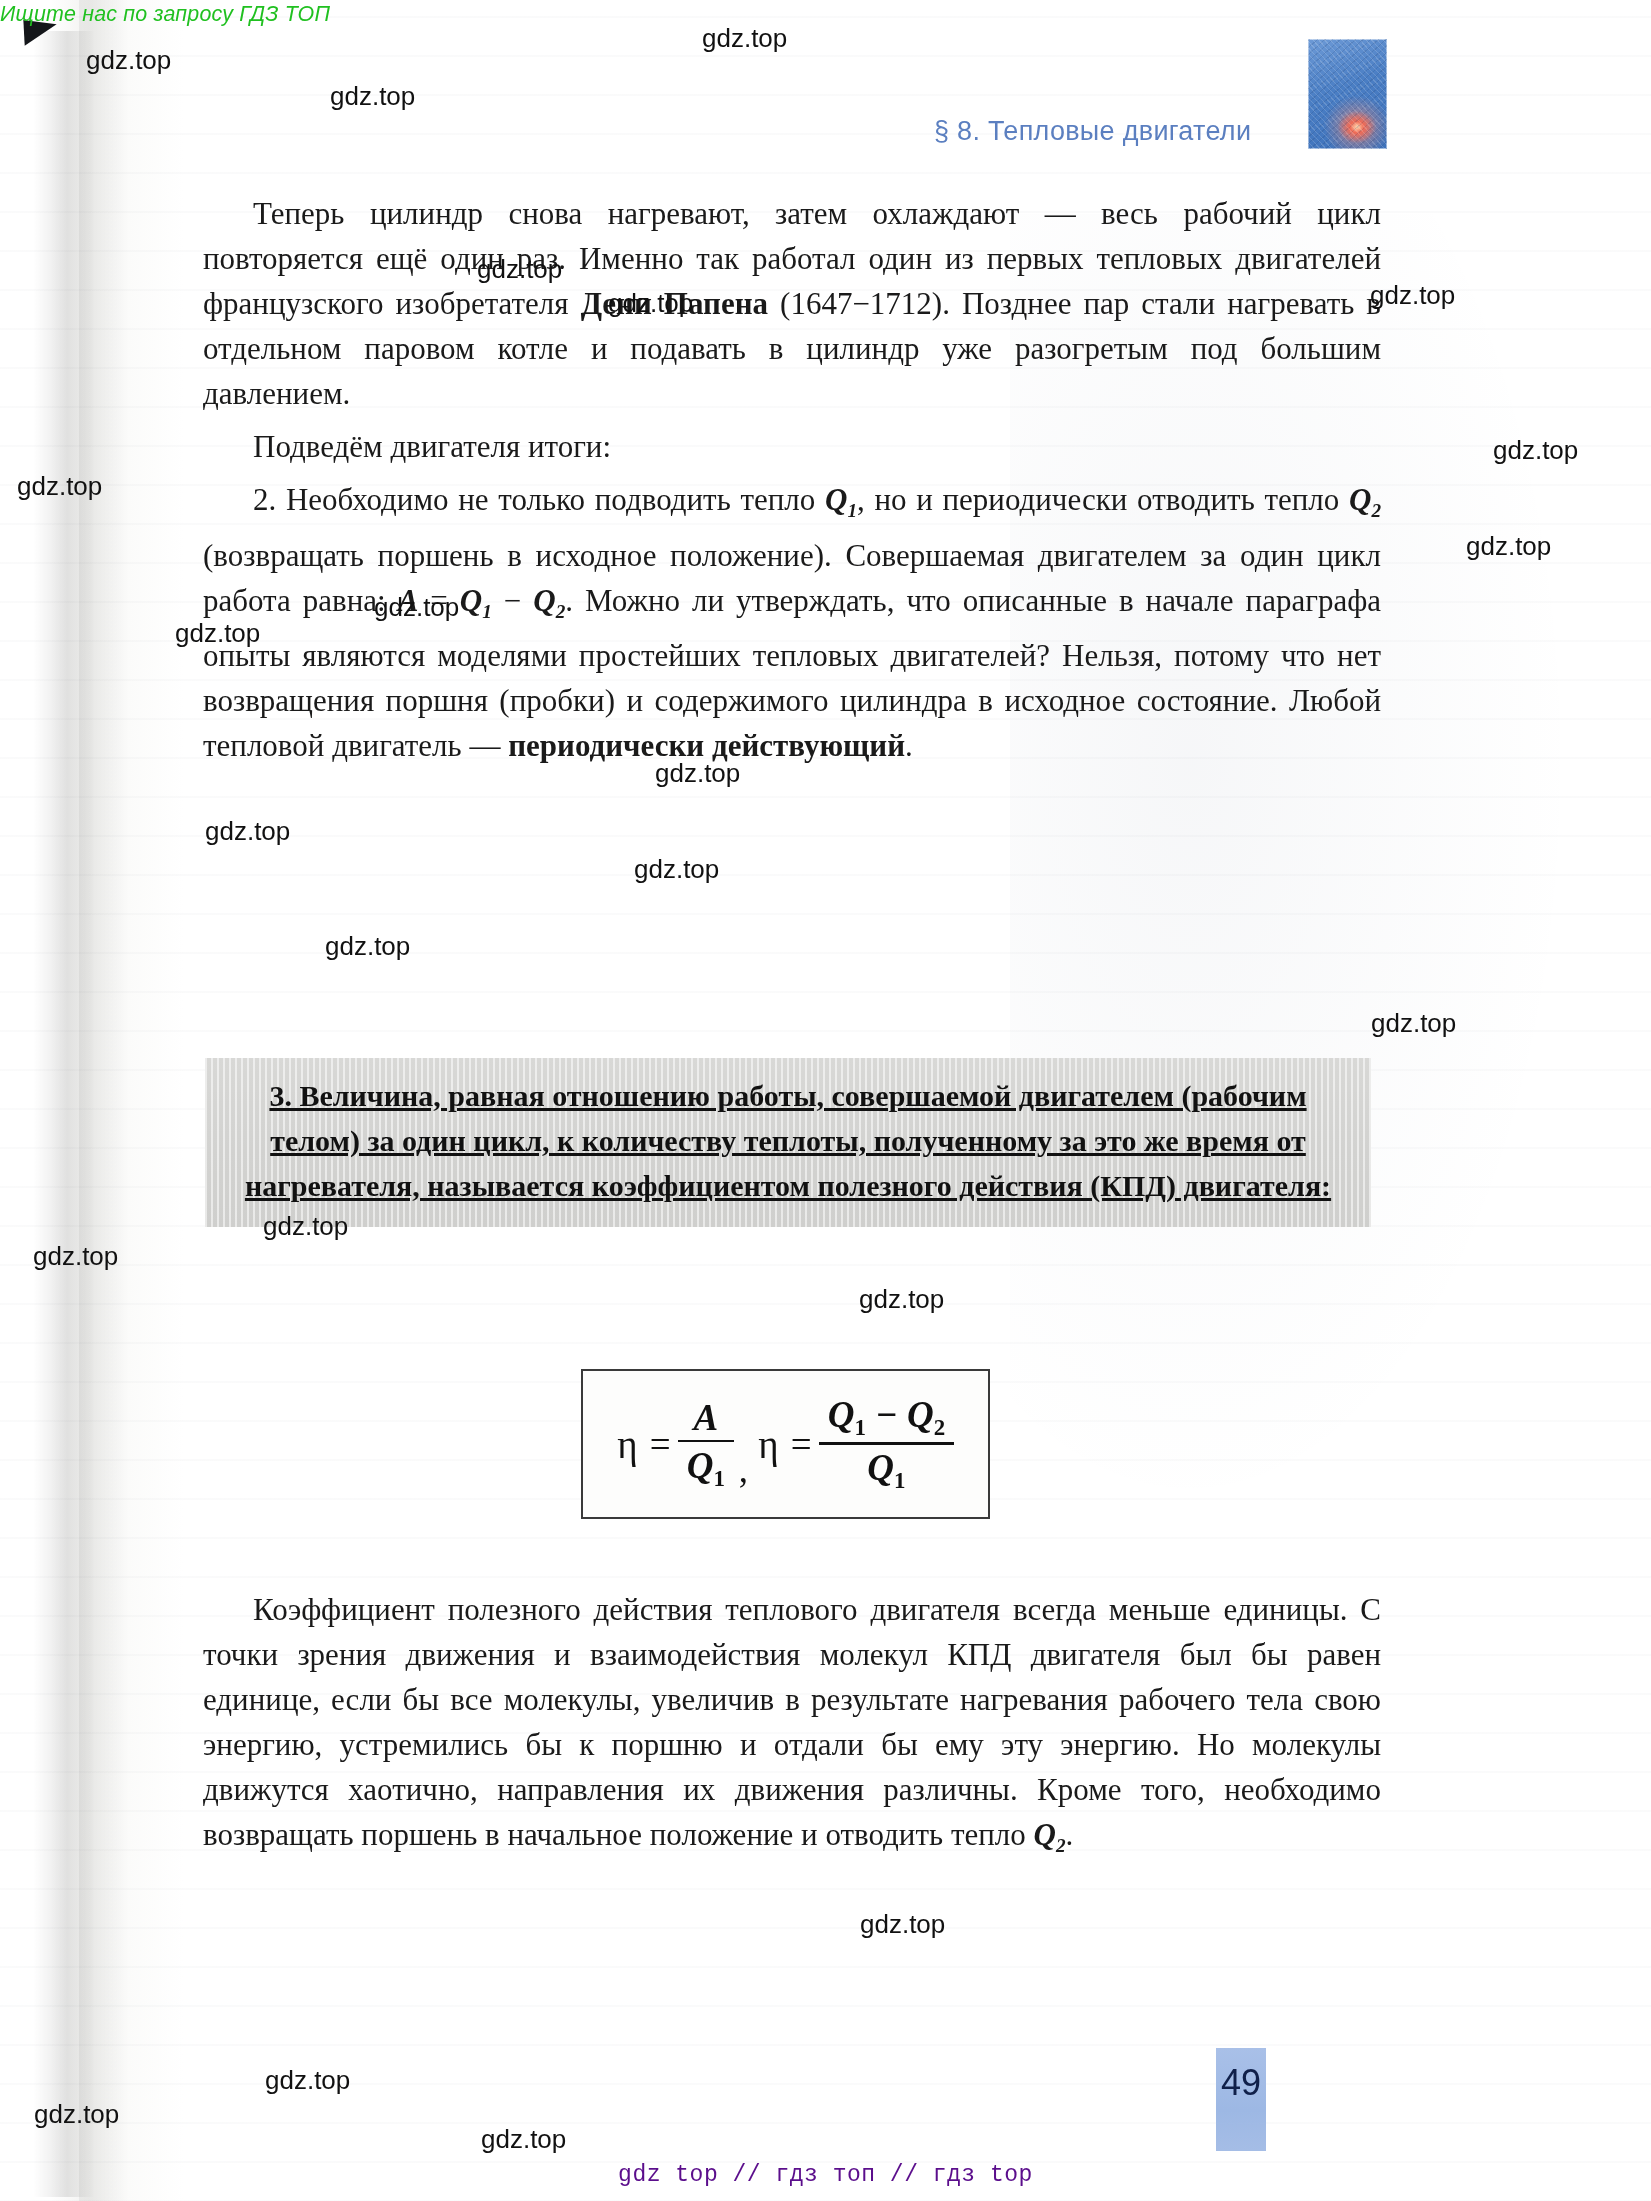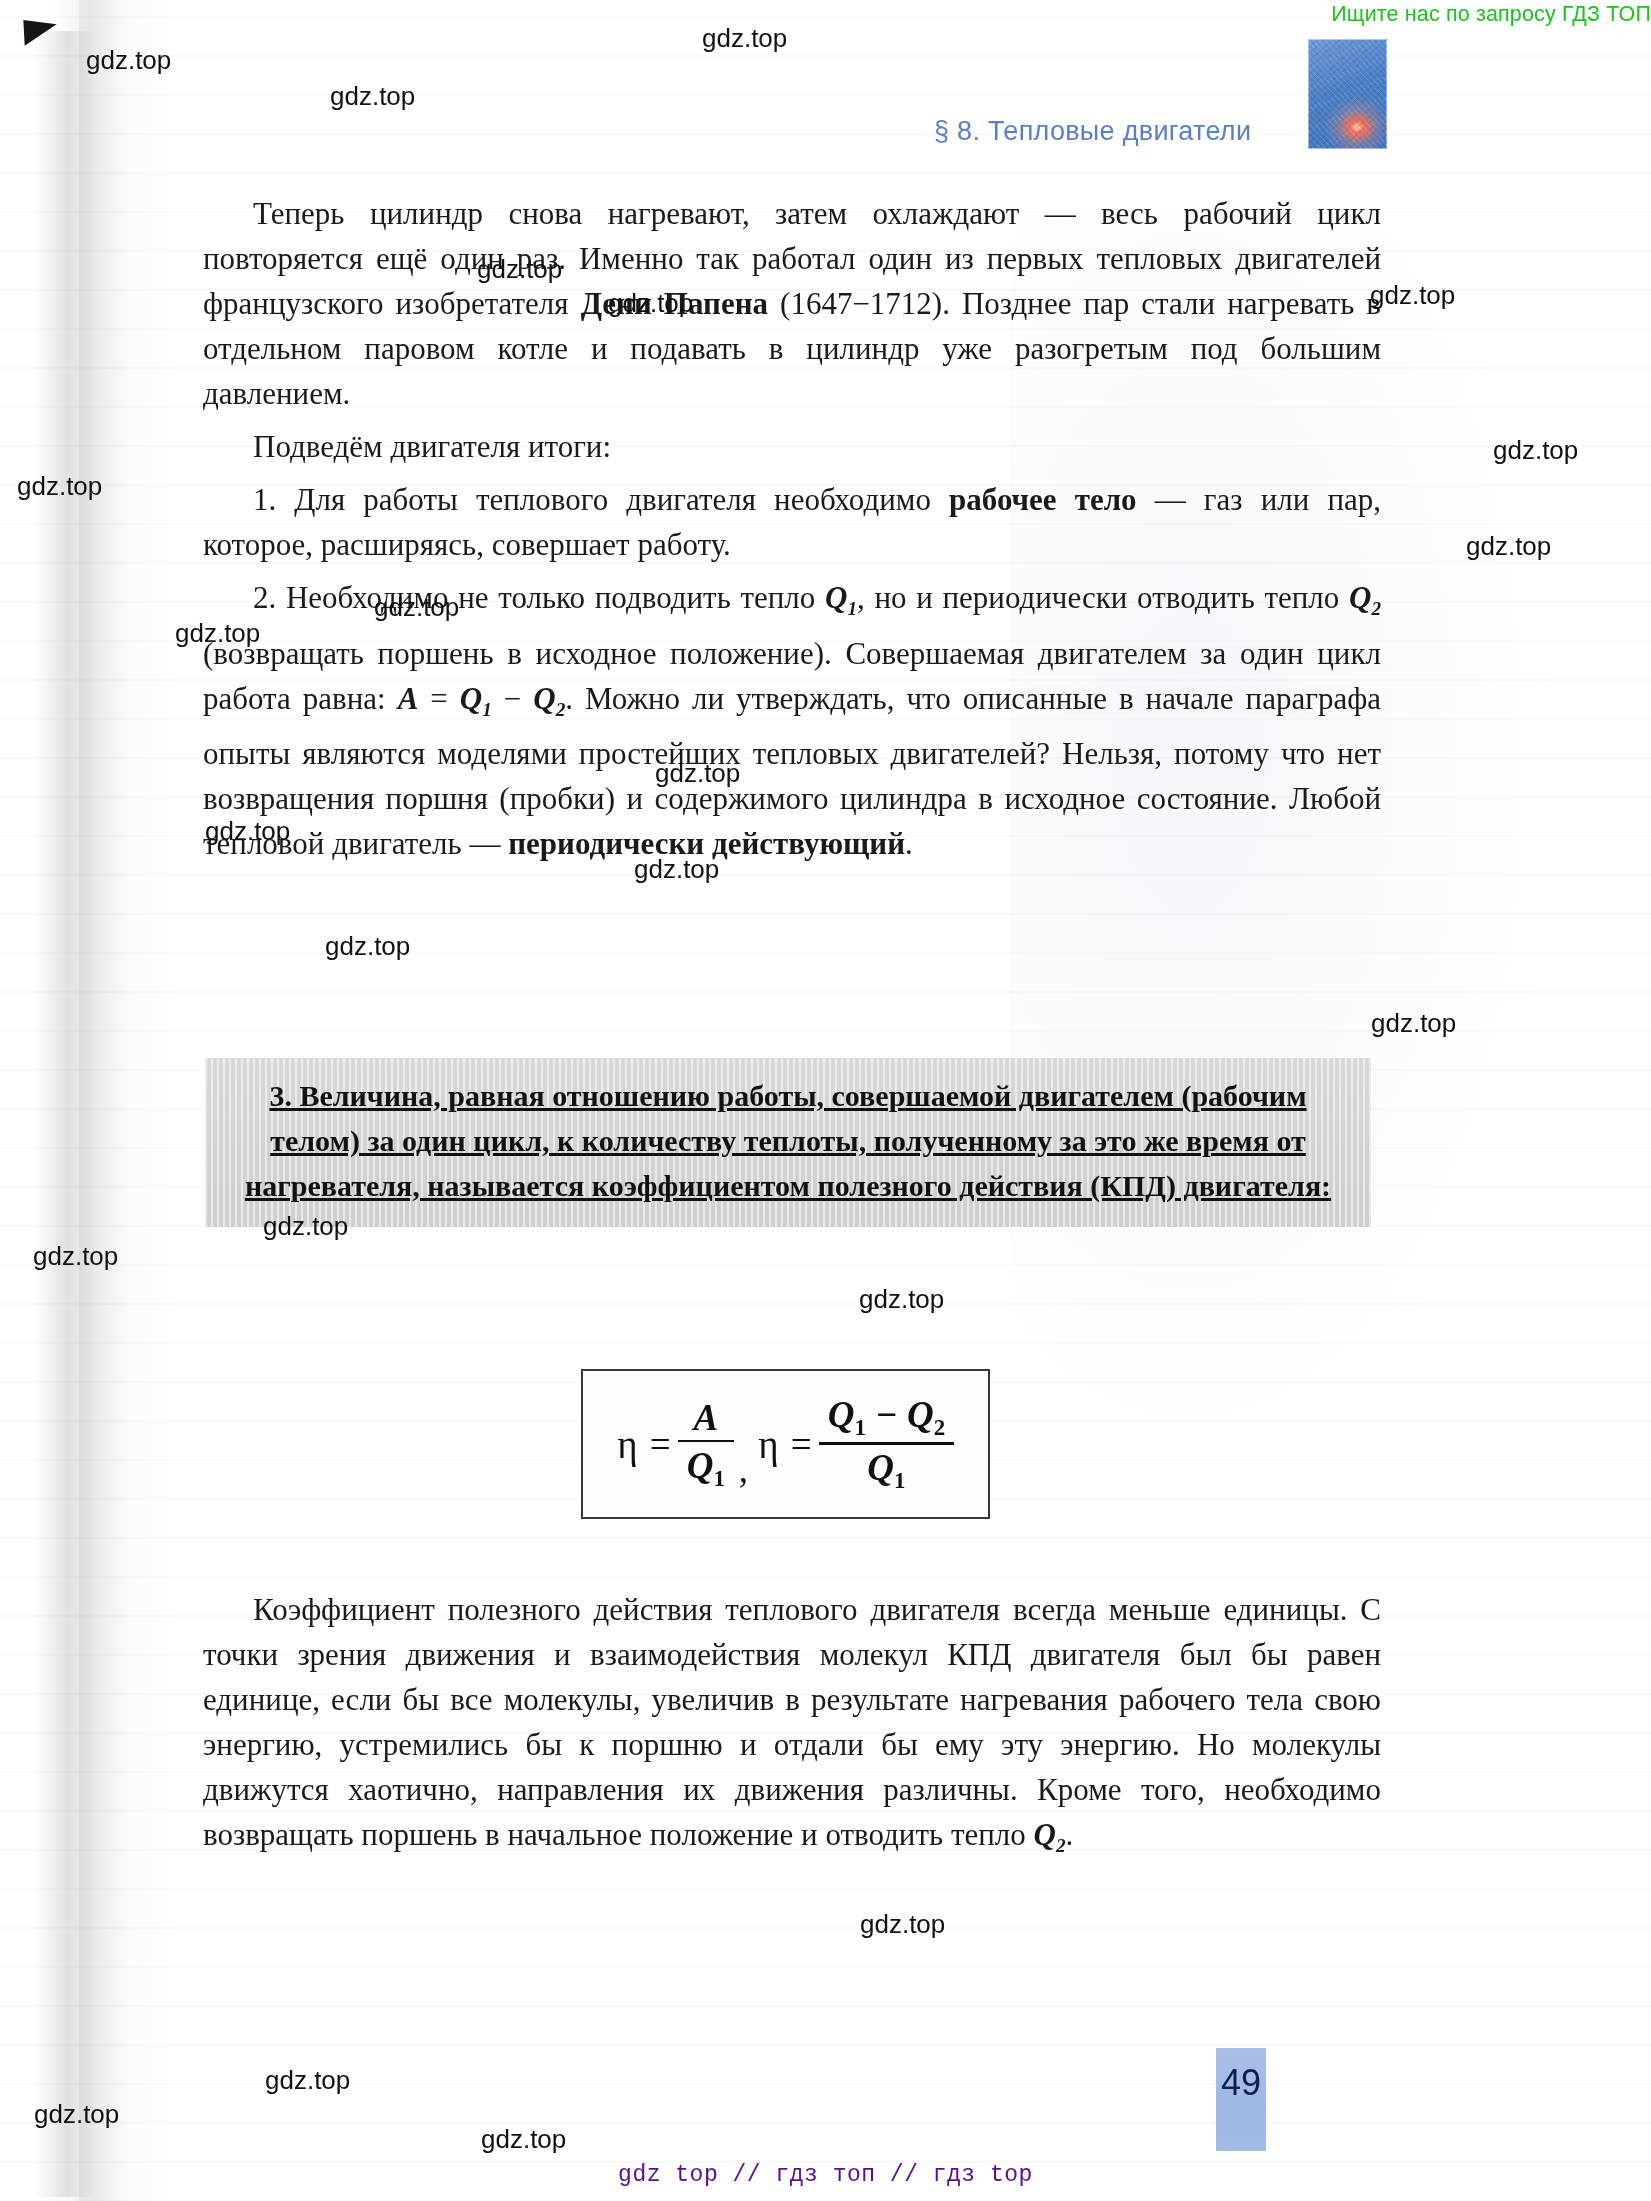--- a/index.html
+++ b/index.html
@@ -67,26 +67,27 @@
     left: 79px; top: 0; width: 51px; height: 2202px;
     background: linear-gradient(90deg, rgba(0,0,0,0.055), rgba(0,0,0,0.0));
     pointer-events: none;
   }
 
   
   #top-banner {
     position: absolute;
     left: 0; top: 1.7px;
     width: 1651px;
-    text-align: right;
+    text-align: left;
     font-family: "Liberation Sans", sans-serif;
     font-size: 21.4px;
     font-weight: 500;
     color: #20c020;
     letter-spacing: 0.2px;
+    font-style: italic;
   }
 
   
   #section-title {
     position: absolute;
     left: 907px; top: 116px;
     font-family: "Liberation Sans", sans-serif;
     font-size: 27px;
     color: #5b7fc0;
     letter-spacing: 0.3px;
@@ -245,21 +246,20 @@
 
   <div id="header-thumb"></div>
   <div id="section-title">§ 8. Тепловые двигатели</div>
 
   <div id="col">
 
     <p class="para indent"><span>Теперь цилиндр снова нагревают, затем охлаждают — весь рабочий цикл повторяется ещё один раз. Именно так работал один из первых тепловых двигателей французского изобрета­теля </span><b>Дени Папена</b><span> (1647−1712). Позднее пар стали нагревать в отдельном паровом котле и подавать в цилиндр уже разогре­тым под большим давлением.</span></p>
 
     <p class="para indent">Подведём двигателя итоги:</p>
 
-    <p class="para indent"><span>1. Для работы теплового двигателя необходимо </span><b>рабочее тело</b><span> — газ или пар, которое, расширяясь, совершает работу.</span></p>
 
     <p class="para indent"><span>2. Необходимо не только подводить тепло </span><i class="it">Q</i><i class="it sub">1</i><span>, но и перио­дически отводить тепло </span><i class="it">Q</i><i class="it sub">2</i><span> (возвращать поршень в исходное положение). Совершаемая двигателем за один цикл работа равна: </span><i class="it">A</i><span> = </span><i class="it">Q</i><i class="it sub">1</i><span> − </span><i class="it">Q</i><i class="it sub">2</i><span>. Можно ли утверждать, что описанные в начале параграфа опыты являются моделями простейших тепловых двигателей? Нельзя, потому что нет возвращения поршня (пробки) и содержимого цилиндра в исходное состо­яние. Любой тепловой двигатель — </span><b>периодически действу­ющий</b><span>.</span></p>
 
   </div>
 
   <div id="defbox">
     <span>3.  Величина, равная отношению работы, совершаемой двигателем (рабочим телом) за один цикл, к количеству теплоты, полученному за это же время от нагревателя, называется коэффициентом полезного действия (КПД) двигателя:</span>
   </div>
 
   <div id="formula-box">

